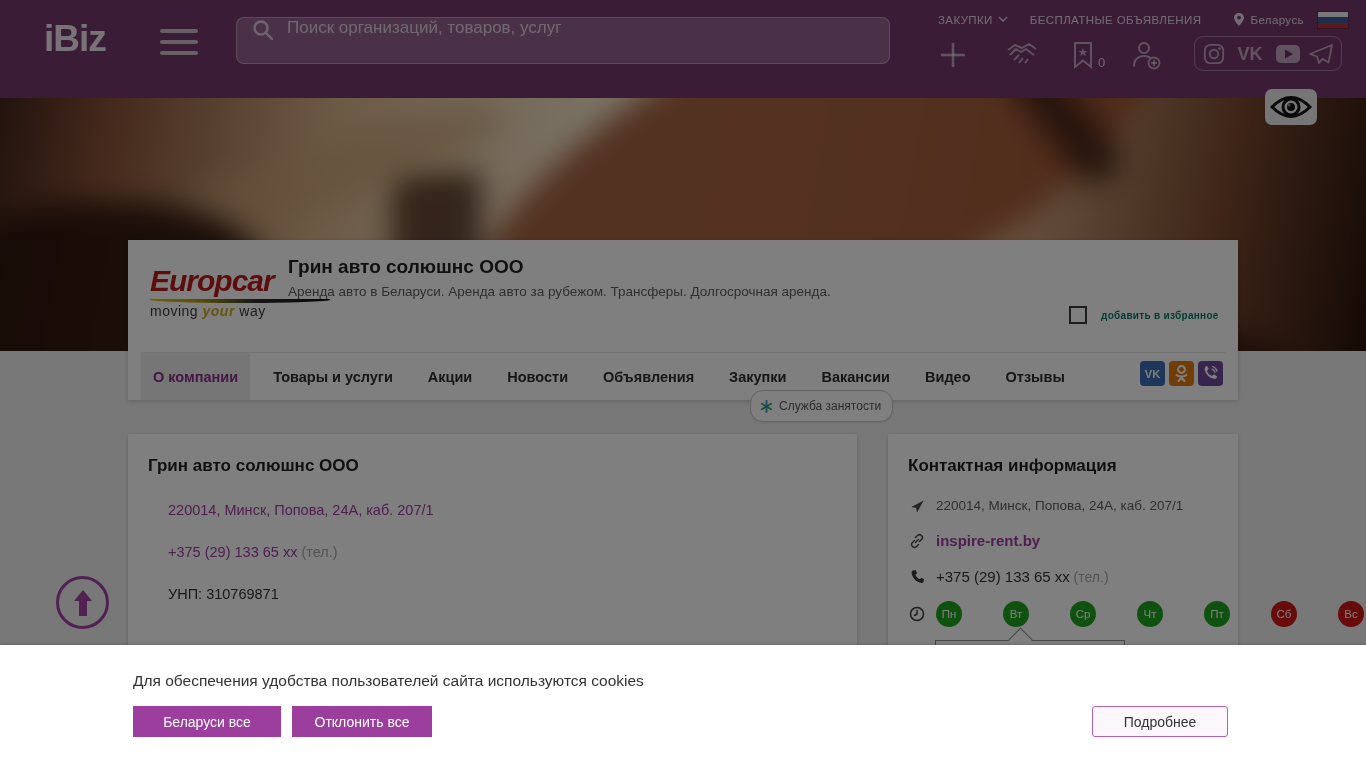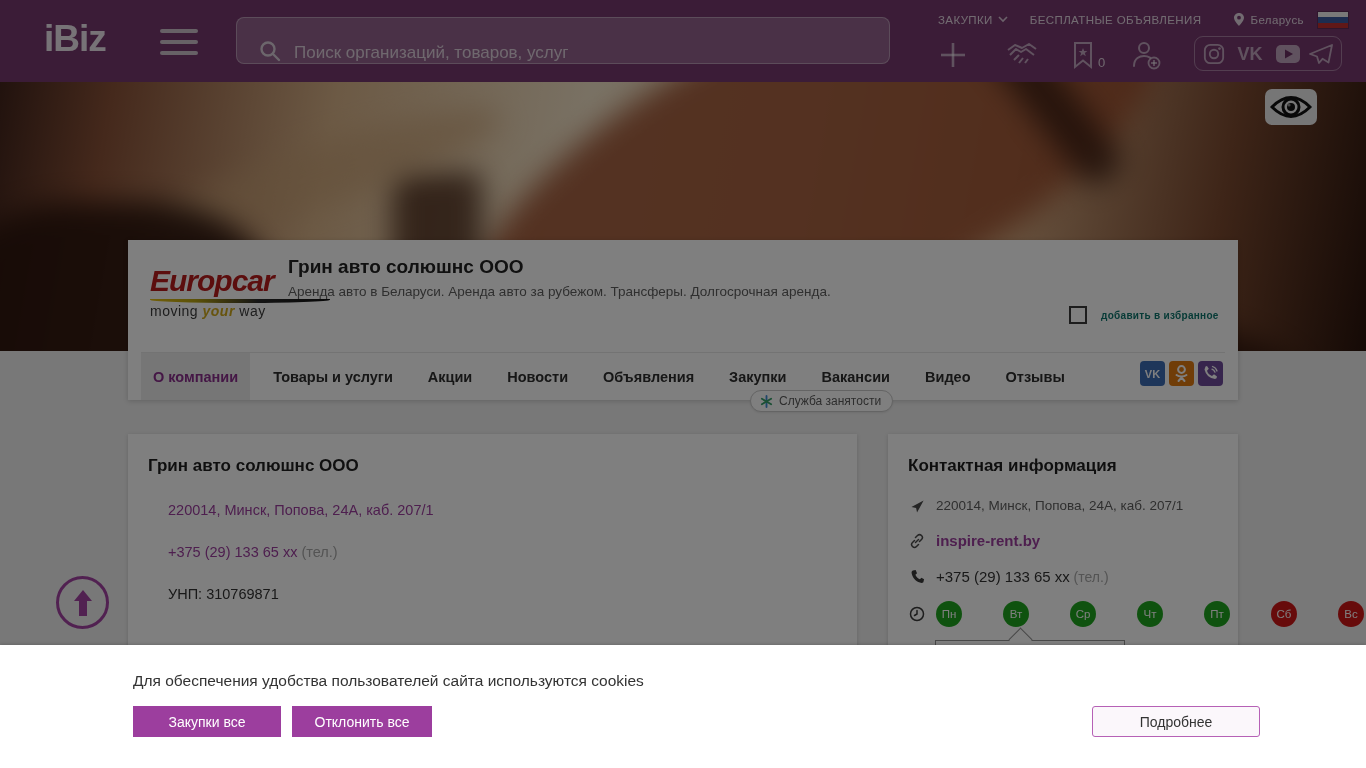--- a/index.html
+++ b/index.html
@@ -1,25 +1,25 @@
 <!DOCTYPE html>
 <html><head>
 <meta charset="utf-8">
 <style>
   * { margin:0; padding:0; box-sizing:border-box; }
   html,body { width:1366px; height:768px; overflow:hidden; }
   body { font-family:"Liberation Sans", sans-serif; background:#f0f0f0; position:relative; }
   .page { position:absolute; inset:0; background:#f0f0f0; }
 
   
-  .header { position:absolute; left:0; top:0; width:1366px; height:82px; background:#77386f; z-index:2; }
+  .header { position:absolute; left:0; top:0; width:1366px; height:98px; background:#77386f; z-index:2; }
   .logo { position:absolute; left:44px; top:18px; font-size:37px; font-weight:bold; color:#efe7ee; letter-spacing:-1px; cursor:pointer; }
   .burger { position:absolute; left:160px; top:29px; width:38px; height:26px; display:flex; flex-direction:column; justify-content:space-between; cursor:pointer; }
   .burger span { display:block; height:4px; background:#cfc2cd; border-radius:2px; }
-  .search-wrap { position:absolute; left:236px; top:17px; width:654px; height:47px; background:rgba(255,255,255,0.22); border:1px solid rgba(255,255,255,0.35); border-radius:8px; display:flex; align-items:flex-end; padding:0 21px; }
+  .search-wrap { position:absolute; left:236px; top:17px; width:654px; height:47px; background:rgba(255,255,255,0.22); border:1px solid rgba(255,255,255,0.35); border-radius:8px; display:flex; align-items:flex-start; padding:0 14px; }
   .search-wrap input { flex:1; background:transparent; border:none; outline:none; font-size:17px; color:#fff; font-family:"Liberation Sans", sans-serif; }
   .search-wrap input::placeholder { color:rgba(255,255,255,0.7); }
   .search-icon { margin-right:12px; display:flex; }
 
   .topnav { position:absolute; top:12px; left:938px; display:flex; align-items:center; color:rgba(255,255,255,0.8); font-size:11.5px; letter-spacing:0.4px; }
   .topnav .item { display:flex; align-items:center; cursor:pointer; white-space:nowrap; }
   .topnav .sep { width:22px; }
   .chev { margin-left:5px; display:flex; }
   .flag { position:absolute; left:1318px; top:12px; width:30px; height:16px; cursor:pointer; box-shadow:0 0 0 1px rgba(0,0,0,0.2); }
   .flag div { height:33.33%; }
@@ -56,21 +56,21 @@
   .fav-check { width:18px; height:18px; border:2px solid #3a3a3a; background:#fff; margin-right:14px; }
   .fav-label { font-size:10px; font-weight:bold; color:#0f766e; letter-spacing:0.3px; }
 
   .tabs-row { position:absolute; left:13px; right:13px; top:112px; height:48px; border-top:1px solid #e6e6e6; display:flex; align-items:stretch; }
   .tab { display:flex; align-items:center; padding:0 12px; font-size:14.5px; font-weight:bold; color:#2e2e2e; cursor:pointer; white-space:nowrap; margin-right:11px; }
   .tab.active { background:#ededed; color:#8a2e8c; }
   .tabs-social { position:absolute; right:15px; top:121px; display:flex; }
   .mini-soc { width:25px; height:25px; border-radius:4px; margin-left:4px; display:flex; align-items:center; justify-content:center; cursor:pointer; }
   .mini-vk { background:#3d6db5; } .mini-ok { background:#e07a10; } .mini-viber { background:#6f4b9b; }
 
-  .tab-tooltip { position:absolute; left:622px; top:150px; height:22px; background:#fff; border:1px solid #c9c9c9; border-radius:13px; display:flex; align-items:center; padding:0 11px 0 9px; font-size:12px; color:#5a5a5a; white-space:nowrap; box-shadow:0 1px 2px rgba(0,0,0,0.08); }
+  .tab-tooltip { position:absolute; left:622px; top:150px; height:32px; background:#fff; border:1px solid #c9c9c9; border-radius:13px; display:flex; align-items:center; padding:0 11px 0 9px; font-size:12px; color:#5a5a5a; white-space:nowrap; box-shadow:0 1px 2px rgba(0,0,0,0.08); }
   .tab-tooltip .ast { margin-right:6px; display:flex; }
 
   
   .card { position:absolute; background:#fff; box-shadow:0 1px 4px rgba(0,0,0,0.15); }
   .left-card { left:128px; top:434px; width:729px; height:300px; padding:22px 20px; }
   .right-card { left:888px; top:434px; width:350px; height:300px; padding:22px 20px; }
   .card h2 { font-size:17px; font-weight:bold; color:#1f1f1f; }
   .about-row { margin:26px 0 0 20px; font-size:14.5px; }
   .link-purple { color:#9c3e9e; text-decoration:none; cursor:pointer; }
   .note { color:#a8a8a8; }
@@ -90,21 +90,21 @@
   
   .to-top { position:absolute; left:56px; top:576px; width:53px; height:53px; border-radius:50%; border:3px solid #a343a3; display:flex; align-items:center; justify-content:center; cursor:pointer; z-index:5; }
 
   
   .dim { position:absolute; inset:0; background:rgba(0,0,0,0.5); z-index:40; }
   .cookie-banner { position:absolute; left:0; bottom:0; width:1366px; height:123px; background:#fff; z-index:50; box-shadow:0 -1px 3px rgba(0,0,0,0.15); }
   .cookie-msg { position:absolute; left:133px; top:27px; font-size:15.5px; color:#333; }
   .btn { position:absolute; top:61px; height:31px; border:none; cursor:pointer; font-family:"Liberation Sans", sans-serif; font-size:14px; display:flex; align-items:center; justify-content:center; }
   .btn-accept { left:133px; width:148px; background:#9c3e9e; color:#fff; }
   .btn-decline { left:292px; width:140px; background:#9c3e9e; color:#fff; }
-  .btn-details { left:1092px; width:168px; background:#fbf7fb; border:1px solid #b661b6; border-radius:3px; color:#333; }
+  .btn-details { left:1092px; width:136px; background:#fbf7fb; border:1px solid #b661b6; border-radius:3px; color:#333; }
 </style>
 </head>
 <body>
 
 <div class="page">
 
   <div class="header">
     <div class="logo">iBiz</div>
     <div class="burger">
         <span></span>
@@ -350,16 +350,16 @@
         <path d="M13 2 L22 13 H17 V28 H9 V13 H4 Z" fill="#a343a3"></path>
       </svg>
   </div>
 
 </div>
 
 <div class="dim"></div>
 
 <div class="cookie-banner">
   <div class="cookie-msg">Для обеспечения удобства пользователей сайта используются cookies</div>
-  <button class="btn btn-accept">Закупки все</button>
+  <button class="btn btn-accept">Беларуси все</button>
   <button class="btn btn-decline">Отклонить все</button>
   <button class="btn btn-details">Подробнее</button>
 </div>
 
 </body></html>

